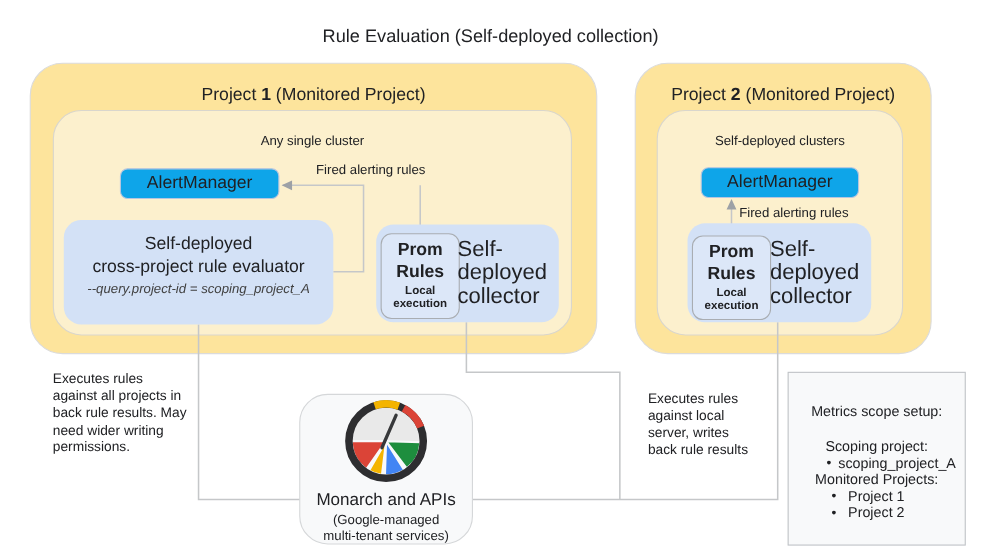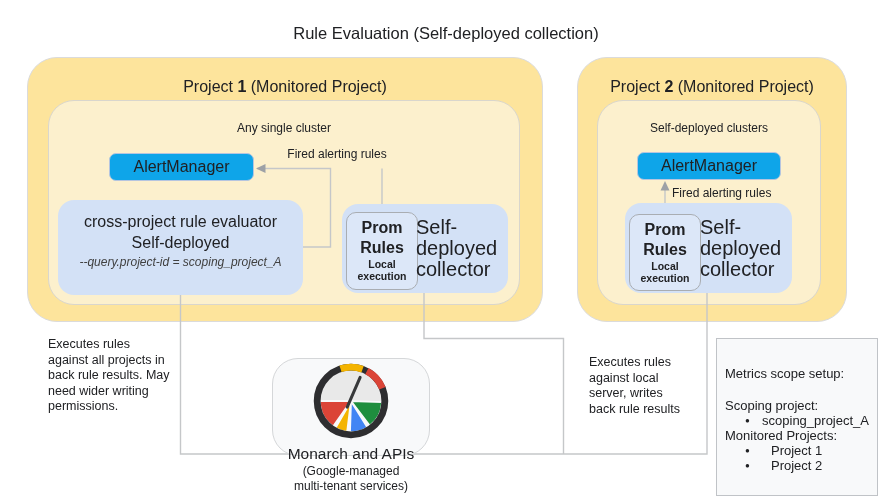--- a/index.html
+++ b/index.html
@@ -56,34 +56,34 @@
   .prom-sub  { font-size:10.5px; line-height:12px; }
   .collector-label { z-index:4; text-align:left; font-size:20px; line-height:21px; }
   #col1-label { left:416px; top:217px; width:94px; }
   #col2-label { left:700px; top:217px; width:94px; }
 
   .fired-label { z-index:3; font-size:12px; }
   #fired1 { left:279px; top:147px; width:116px; text-align:center; }
   #fired2 { left:672px; top:186px; width:112px; }
 
   
-  #monarch-box { left:272px; top:358px; width:158px; height:98px; z-index:3;
+  #monarch-box { left:272px; top:358px; width:158px; height:137px; z-index:3;
                  background:#F8F9FA; border:1.5px solid #D5D7D9; border-radius:26px;
                  text-align:center; padding-top:4px; }
   #monarch-title { font-size:15.5px; line-height:20px; margin-top:1px; }
   .monarch-sub { font-size:12px; line-height:15px; }
 
   
   .note { z-index:3; font-size:12.5px; line-height:15.5px; }
   #note-left  { left:48px;  top:337px; width:150px; }
   #note-right { left:589px; top:355px; width:112px; }
 
   
   #metrics-panel { left:716px; top:338px; width:162px; height:158px; z-index:3;
-                   background:#F8F9FA; border:1.5px solid #C0C3C7; padding:27px 8px 0; font-size:13px; }
+                   background:#F8F9FA; border:1.5px solid #C0C3C7; padding:27px 8px 0; font-size:13px;text-align:center; }
   #metrics-title { line-height:15px; margin-bottom:17px; }
   .metrics-line  { line-height:15px; }
   .bullet-row { display:flex; line-height:15px; padding-left:20px; }
   .bullet-glyph { width:26px; font-size:8px; line-height:15px; }
 </style>
 </head>
 <body>
 
 <div id="canvas">
 
@@ -108,22 +108,22 @@
     <span>Project</span>
     <b>1</b>
     <span>(Monitored Project)</span>
   </div>
   <div class="abs cluster-label" id="p1-cluster">Any single cluster</div>
 
   <div class="abs am-box" id="am1">AlertManager</div>
   <div class="abs fired-label" id="fired1">Fired alerting rules</div>
 
   <div class="abs" id="eval-box">
+    <div class="eval-line">Self-deployed</div>
     <div class="eval-line">cross-project rule evaluator</div>
-    <div class="eval-line">Self-deployed</div>
     <div class="eval-flag">--query.project-id = scoping_project_A</div>
   </div>
 
   <div class="abs collector-box" id="col1"></div>
   <div class="abs prom-box" id="prom1">
     <div class="prom-line">Prom</div>
     <div class="prom-line">Rules</div>
     <div class="prom-sub">Local</div>
     <div class="prom-sub">execution</div>
   </div>

